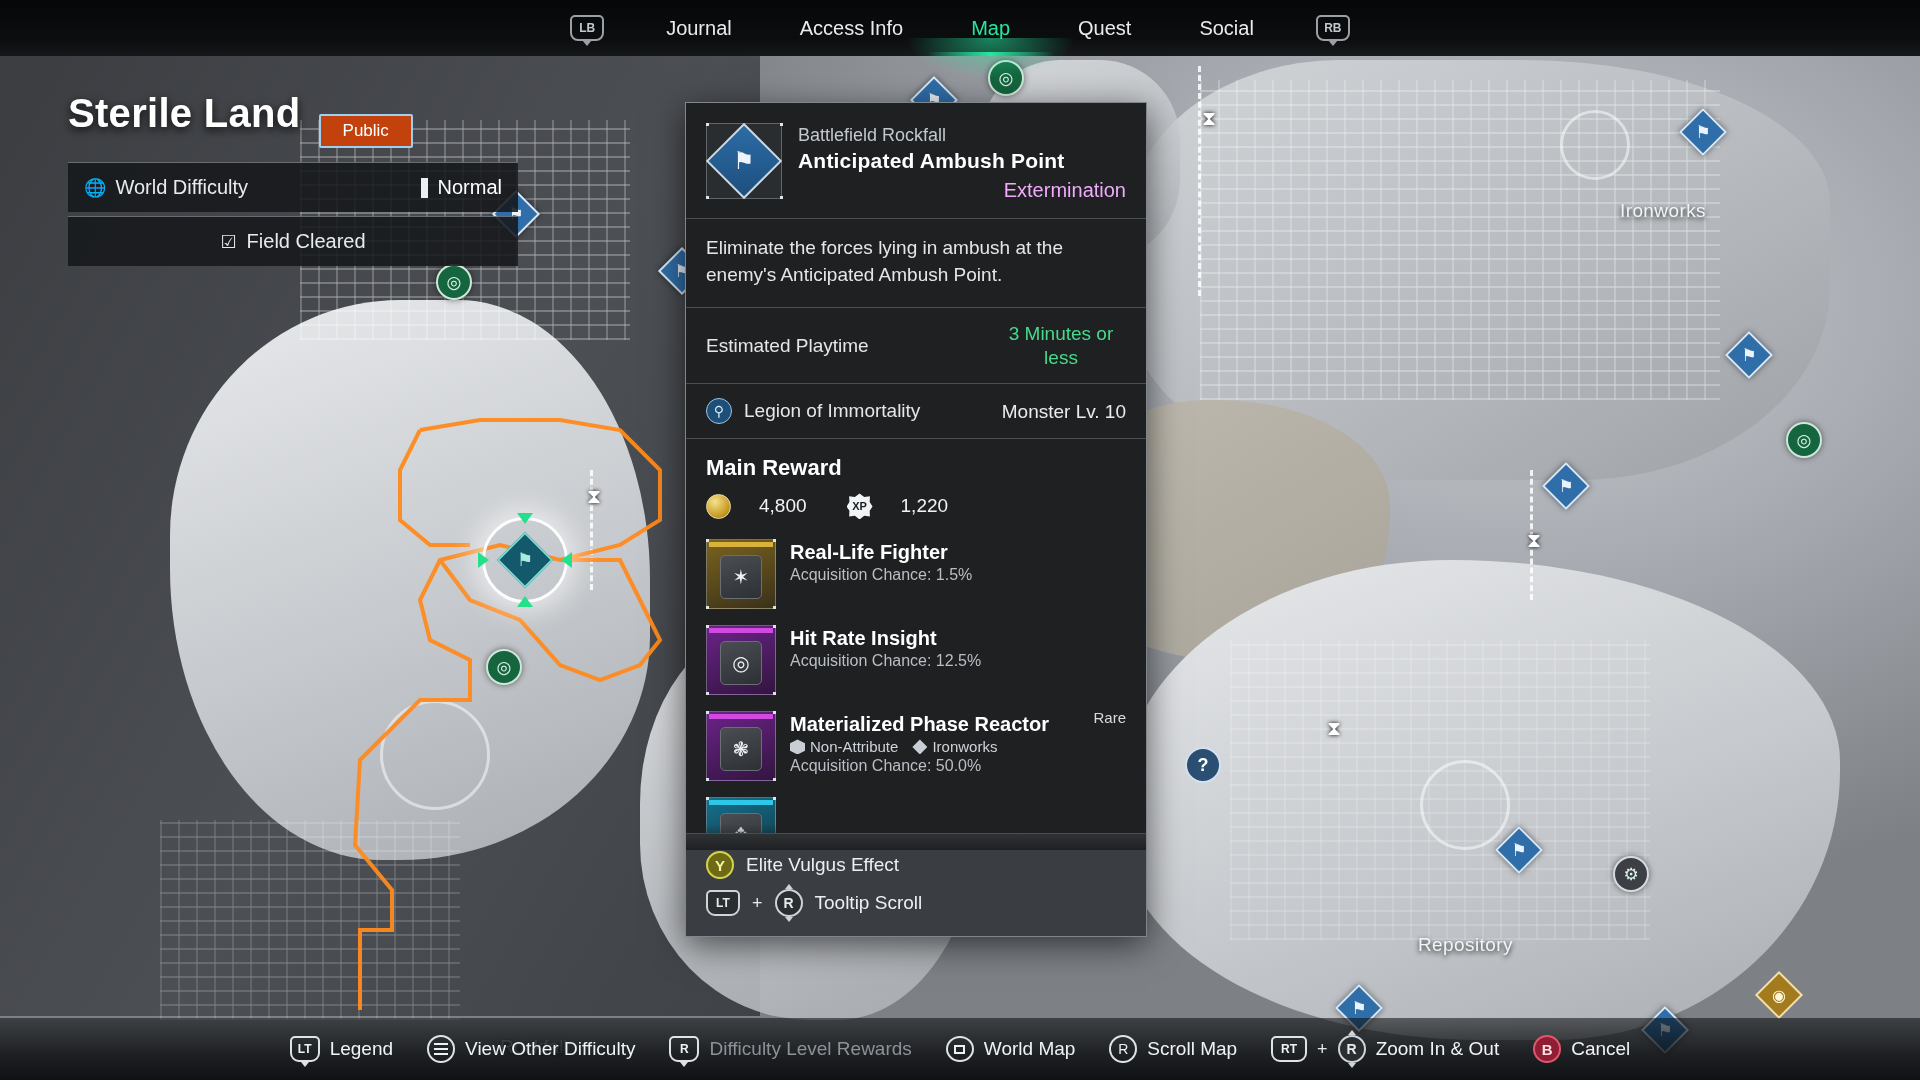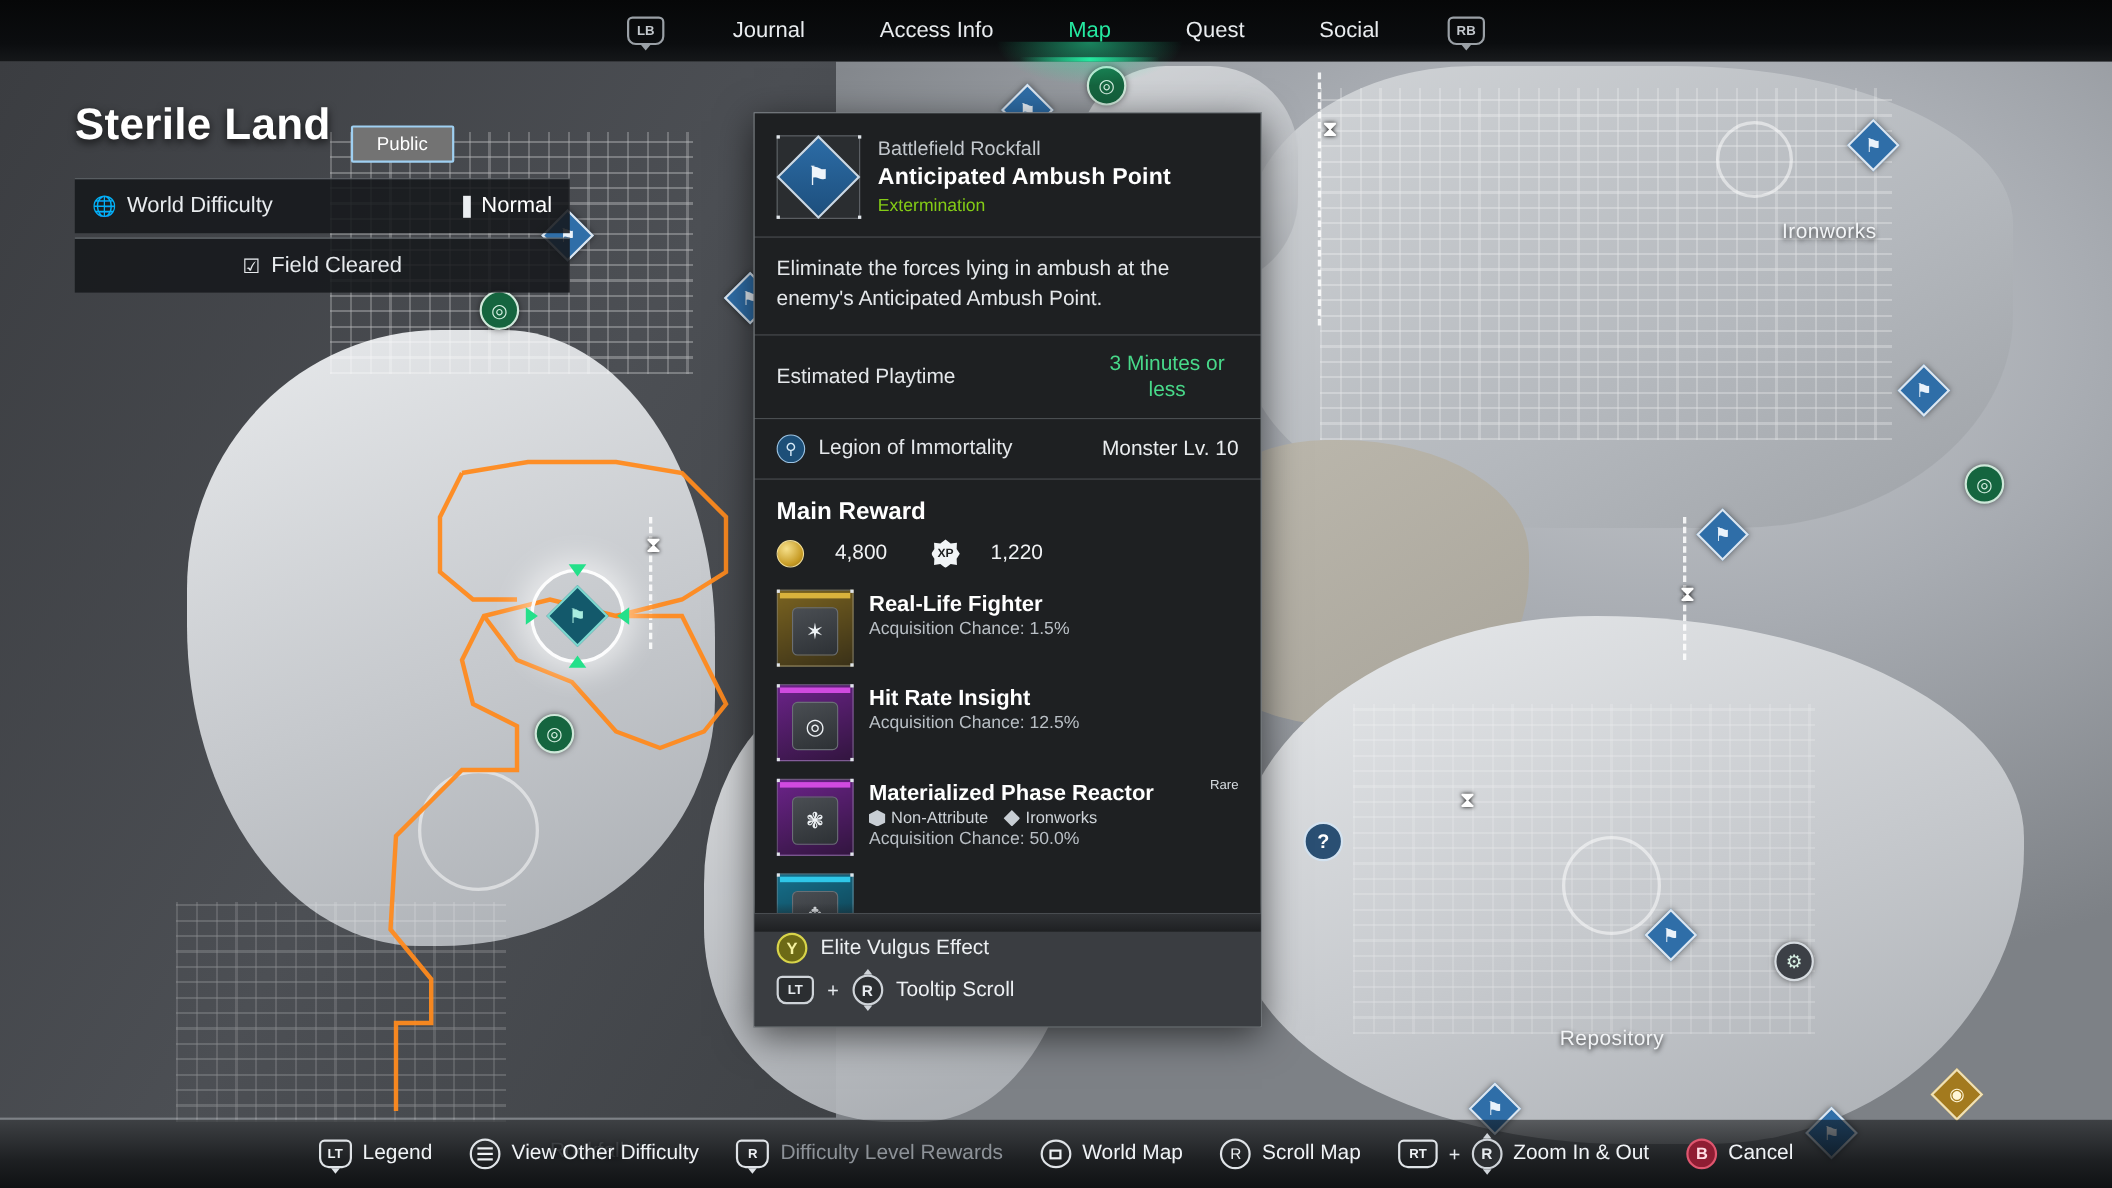--- a/index.html
+++ b/index.html
@@ -105,21 +105,21 @@
   .nav-underline { position: absolute; bottom: 0; left: -38px; right: -38px; height: 4px;
     background: linear-gradient(90deg, rgba(37,232,160,0) 0%, #25e8a0 50%, rgba(37,232,160,0) 100%); }
   .nav-glow { position: absolute; bottom: -22px; left: -60px; right: -60px; height: 40px;
     background: radial-gradient(ellipse at center top, rgba(37,232,160,.55) 0%, rgba(37,232,160,0) 70%); }
 
   
   .left-panel { position: absolute; left: 68px; top: 78px; width: 450px; z-index: 20; }
   .lp-titlerow { display: flex; align-items: center; gap: 18px; margin-bottom: 14px; }
   .lp-title { color: #ffffff; font-size: 40px; font-weight: bold; letter-spacing: .3px;
     text-shadow: 0 3px 8px rgba(0,0,0,.8); }
-  .lp-badge { background: #737373; border: 2px solid #9fd0f2; color: #ffffff;
+  .lp-badge { background: #c2410c; border: 2px solid #9fd0f2; color: #ffffff;
     font-size: 17px; padding: 5px 22px; border-radius: 2px; margin-top: 36px; }
   .lp-row { background: rgba(22,24,27,.88); border-top: 1px solid rgba(200,208,216,.45);
     height: 50px; display: flex; align-items: center; padding: 0 16px; }
   .lp-row + .lp-row { margin-top: 4px; }
   .lp-left { display: flex; align-items: center; gap: 9px; color: #e8ebee; font-size: 20px; }
   .lp-right { margin-left: auto; display: flex; align-items: center; gap: 10px;
     color: #ffffff; font-size: 20px; }
   .diff-bar { width: 7px; height: 20px; background: #eceff2; display:inline-block; }
   .lp-center { width: 100%; display: flex; align-items: center; justify-content: center;
     gap: 10px; color: #e8ebee; font-size: 20px; }
@@ -134,21 +134,21 @@
     display:flex; align-items:center; justify-content:center; flex: 0 0 auto; position: relative; }
   .tt-iconbox::before, .tt-iconbox::after { content:''; position:absolute; width:3px;height:3px;background:#dfe4e9; }
   .tt-iconbox::before { left:-1px; top:-1px; box-shadow: 74px 0 0 #dfe4e9; }
   .tt-iconbox::after { left:-1px; bottom:-1px; box-shadow: 74px 0 0 #dfe4e9; }
   .tt-diamond { width: 54px; height: 54px; background: linear-gradient(135deg,#2c6ca6,#1d4f7d);
     transform: rotate(45deg); border: 2px solid #c9d8e6; display:flex;align-items:center;justify-content:center; }
   .tt-diamond .bm { transform: rotate(-45deg); color:#eef4fa; font-size: 24px; line-height:1; }
   .tt-headtext { flex: 1; min-width: 0; padding-top: 2px; }
   .tt-kicker { color: #c3c8cd; font-size: 18px; margin-bottom: 3px; }
   .tt-title { color: #ffffff; font-size: 21px; font-weight: bold; letter-spacing: .2px; }
-  .tt-type { color: #84cc16; font-size: 16px; text-align: left; margin-top: 6px; }
+  .tt-type { color: #f0abfc; font-size: 20px; text-align: right; margin-top: 6px; }
 
   .tt-sep { height: 1px; background: rgba(190,198,206,.28); }
   .tt-desc { padding: 16px 20px 18px 20px; color: #e4e7ea; font-size: 19px; line-height: 1.42; }
   .tt-kv { padding: 14px 20px; display: flex; align-items: center; gap: 12px; }
   .tt-kv .k { color: #e4e7ea; font-size: 19px; }
   .tt-kv .v { margin-left: auto; color: #48d98a; font-size: 19px; text-align: center;
     line-height: 1.25; max-width: 130px; }
   .tt-kv .v.plain { color: #e9ecee; max-width: none; }
   .legion-icon { width: 26px; height: 26px; border-radius: 50%; background: #1d4f78;
     border: 1px solid #9dc4e4; display:flex;align-items:center;justify-content:center;
@@ -178,21 +178,21 @@
     display:flex;align-items:center;justify-content:center; color:#eef2f5; font-size: 20px;
     border: 1px solid #6a6f75; margin-top: 6px; }
   .ri-body { flex: 1; min-width: 0; padding-top: 2px; }
   .ri-name { color: #ffffff; font-size: 20px; font-weight: bold; margin-bottom: 2px; }
   .ri-attrs { display: flex; align-items: center; gap: 14px; color: #cfd4d9; font-size: 15px; margin: 1px 0 2px; }
   .ri-attrs .at { display: flex; align-items: center; gap: 5px; }
   .attr-ico { width: 15px; height: 15px; background: #c8ced4;
     clip-path: polygon(50% 0,100% 25%,100% 75%,50% 100%,0 75%,0 25%); }
   .attr-ico.dim { clip-path: polygon(50% 0,100% 50%,50% 100%,0 50%); }
   .ri-chance { color: #b9bfc5; font-size: 16px; }
-  .ri-rarity { position: absolute; right: 0; top: 4px; color: #d7dce1; font-size: 12px; }
+  .ri-rarity { position: absolute; right: 0; top: 4px; color: #d7dce1; font-size: 15px; }
 
   .tt-footer { background: #3a3d41; border-top: 1px solid rgba(190,198,206,.3);
     padding: 12px 20px 14px; }
   .ft-row { display: flex; align-items: center; gap: 12px; color: #eceff2; font-size: 19px; padding: 5px 0; }
   .btn-y { width: 28px; height: 28px; border-radius: 50%; background: #6d6a16; border: 2px solid #d8d44a;
     color: #f5f2a0; font-size: 15px; font-weight: bold; display:flex;align-items:center;justify-content:center; }
   .btn-lt { width: 34px; height: 26px; border: 2px solid #cfd4d9; border-radius: 5px 5px 9px 9px;
     color: #e6eaee; font-size: 12px; font-weight: bold; display:flex;align-items:center;justify-content:center;
     background: #2b2e31; }
   .btn-rstick { width: 28px; height: 28px; border-radius: 50%; border: 2px solid #cfd4d9;

